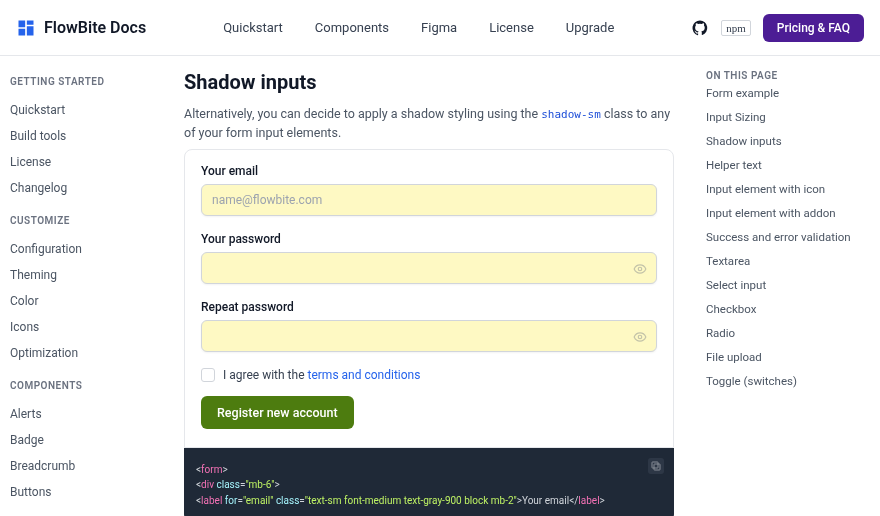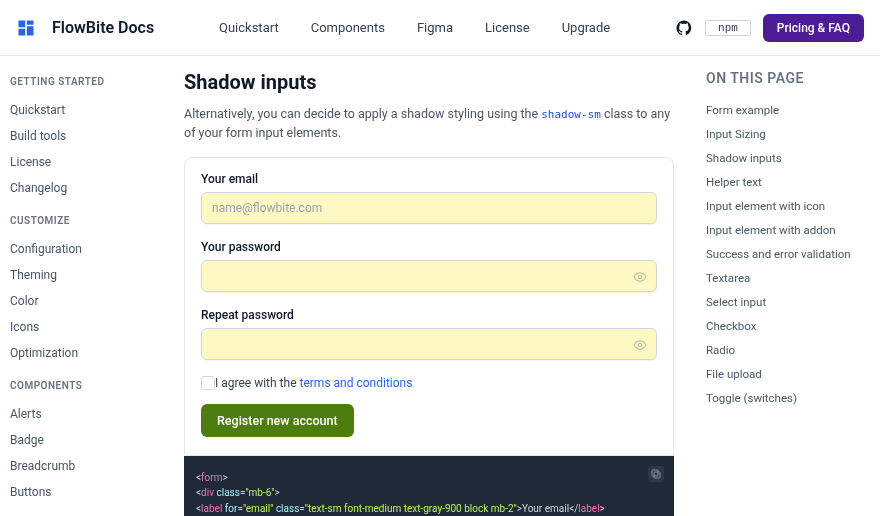--- a/index.html
+++ b/index.html
@@ -1,53 +1,53 @@
 <!DOCTYPE html>
 <html><head>
 <meta charset="utf-8">
 <style>
 *{margin:0;padding:0;box-sizing:border-box;font-family:-apple-system,BlinkMacSystemFont,"Segoe UI",Roboto,sans-serif}
 body{background:#fff;color:#111827;font-size:14px;width:880px;height:516px;overflow:hidden}
 .header{height:56px;border-bottom:1px solid #e5e7eb;display:flex;align-items:center;padding:0 16px;justify-content:space-between}
-.logo-area{display:flex;align-items:center;gap:16px}
+.logo-area{display:flex;align-items:center;gap:8px}
 .logo-icon{width:20px;height:20px}
 .logo-text{font-weight:600;font-size:16px}
 .nav{display:flex;gap:32px}
 .nav-item{color:#374151;font-size:13px;cursor:pointer}
 .header-right{display:flex;align-items:center;gap:12px}
 .pricing-btn{background:#4c1d95;color:#fff;padding:7px 14px;border-radius:6px;font-size:12px;font-weight:500;cursor:pointer}
 .body{display:flex;height:460px}
 .sidebar{width:170px;padding:14px 10px;overflow-y:auto}
 .sidebar-heading{font-size:10px;font-weight:600;color:#6b7280;letter-spacing:0.5px;margin:6px 0 10px 0}
 .sidebar-item{font-size:12px;color:#4b5563;padding:6px 0;cursor:pointer}
 .main{flex:1;padding:0 16px 0 14px;overflow-y:hidden}
 h2{font-size:20px;font-weight:700;margin:14px 0 10px 0}
-.intro{font-size:12.5px;color:#4b5563;line-height:1.55;margin-bottom:14px}
+.intro{font-size:12.5px;color:#4b5563;line-height:1.55;margin-bottom:6px}
 .code-inline{color:#1d4ed8;font-family:ui-monospace,monospace;font-size:11px}
 .example-box{border:1px solid #e5e7eb;border-radius:8px 8px 0 0;padding:14px 16px 18px 16px}
 .label{font-size:12px;font-weight:500;color:#111827;margin-bottom:6px;display:block}
 .input{width:100%;border:1px solid #d1d5db;background:#fef9c3;border-radius:6px;padding:8px 10px;font-size:12px;box-shadow:0 1px 2px rgba(0,0,0,0.05);color:#6b7280}
 .input::placeholder{color:#9ca3af}
 .field{margin-bottom:16px;position:relative}
 .eye-icon{position:absolute;right:10px;top:30px;width:14px;height:14px;opacity:0.4}
-.checkbox-row{display:flex;align-items:center;margin-bottom:14px}
+.checkbox-row{display:flex;align-items:center;gap:8px;margin-bottom:14px}
 .checkbox{width:14px;height:14px;border:1px solid #d1d5db;border-radius:3px}
 .checkbox-label{font-size:12px;color:#374151}
 .terms-link{color:#2563eb}
 .register-btn{background:#4d7c0f;color:#fff;padding:9px 16px;border-radius:6px;font-size:12.5px;font-weight:500;cursor:pointer;border:none}
 .code-block{background:#1f2937;border-radius:0 0 8px 8px;padding:14px 12px;font-family:ui-monospace,Menlo,monospace;font-size:10px;line-height:1.55;color:#d1d5db;overflow:hidden;position:relative;white-space:nowrap}
 .copy-icon{position:absolute;top:10px;right:10px;width:16px;height:16px;opacity:0.6;background:#374151;border-radius:3px;padding:2px}
 .tok-tag{color:#f472b6}
 .tok-attr{color:#a5f3fc}
 .tok-str{color:#bef264}
 .tok-text{color:#d1d5db}
 .toc{width:190px;padding:14px 10px 14px 16px}
-.toc-heading{font-size:14px;font-weight:600;color:#6b7280;letter-spacing:0.5px;margin-bottom:12px}
+.toc-heading{font-size:10px;font-weight:600;color:#6b7280;letter-spacing:0.5px;}
 .toc-item{font-size:11.5px;color:#4b5563;padding:5px 0;cursor:pointer}
-.npm-badge{font-family:Liberation Mono, monospace;font-size:11px;border:1px solid #d1d5db;padding:1px 12px;border-radius:2px;color:#374151}
+.npm-badge{font-family:Liberation Serif, serif;font-size:11px;border:1px solid #d1d5db;padding:1px 4px;border-radius:2px;color:#374151}
 </style>
 </head>
 <body>
 
 <div class="header">
   <div class="logo-area">
     <svg class="logo-icon" viewBox="0 0 24 24">
         <path fill="#2563eb" d="M3 3h8v8H3zM13 3h8v5h-8zM13 10h8v11h-8zM3 13h8v8H3z"></path>
       </svg>
     <span class="logo-text">FlowBite Docs</span>

